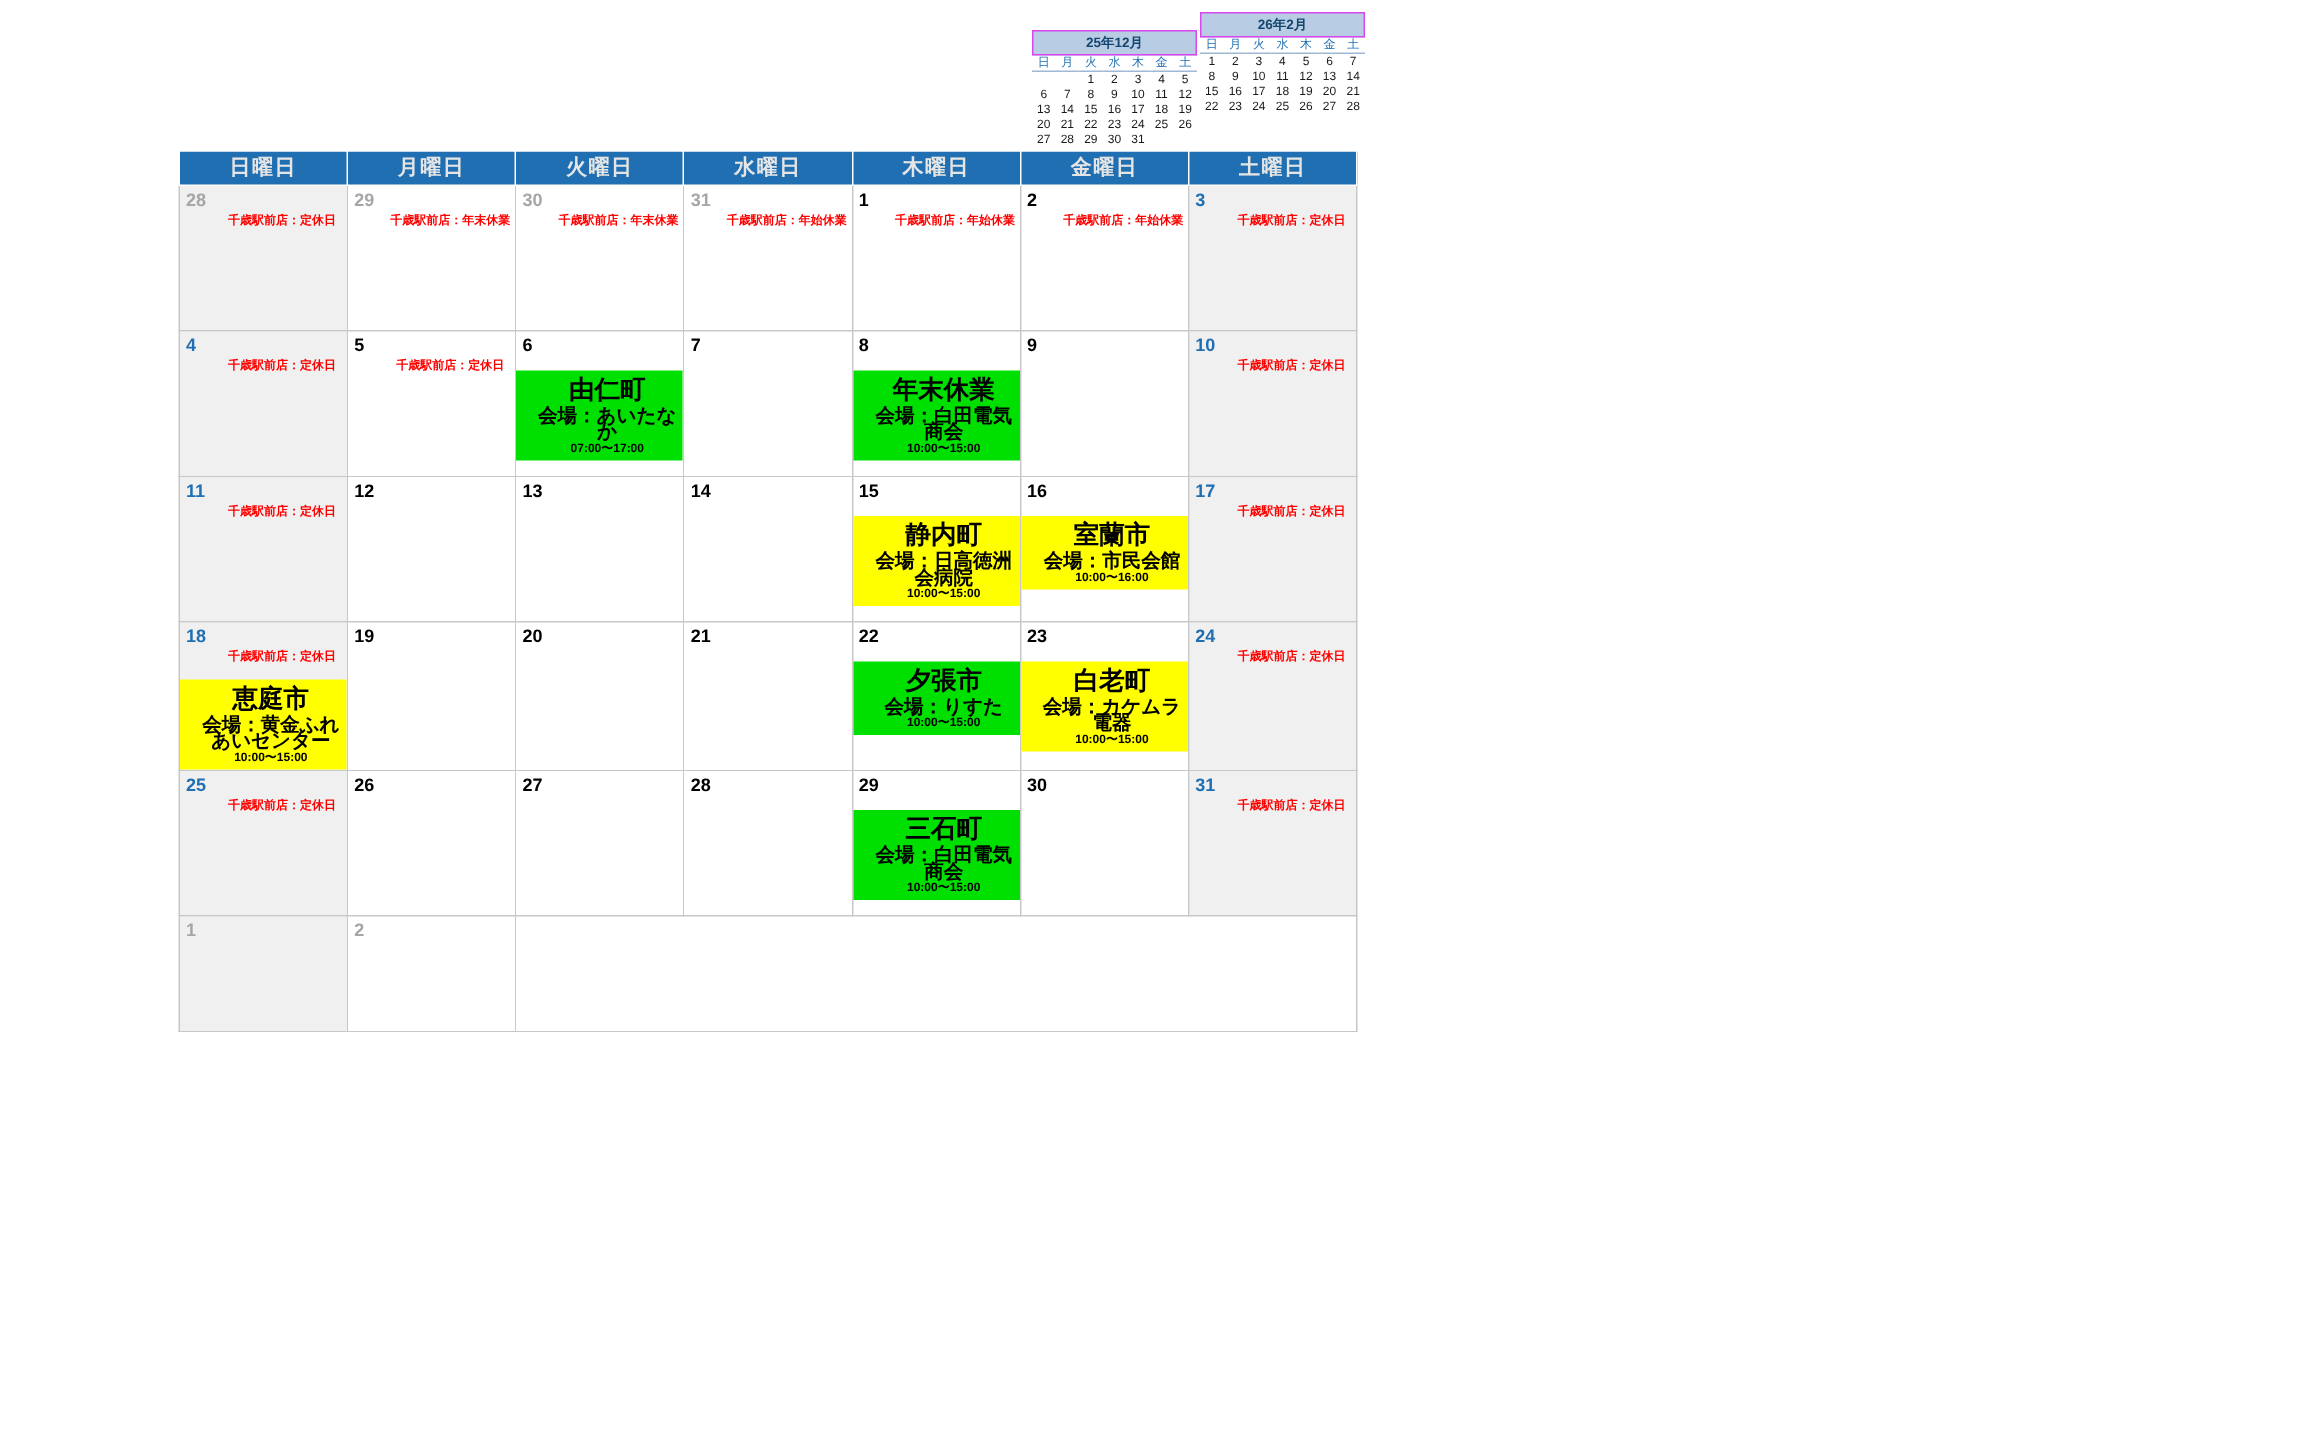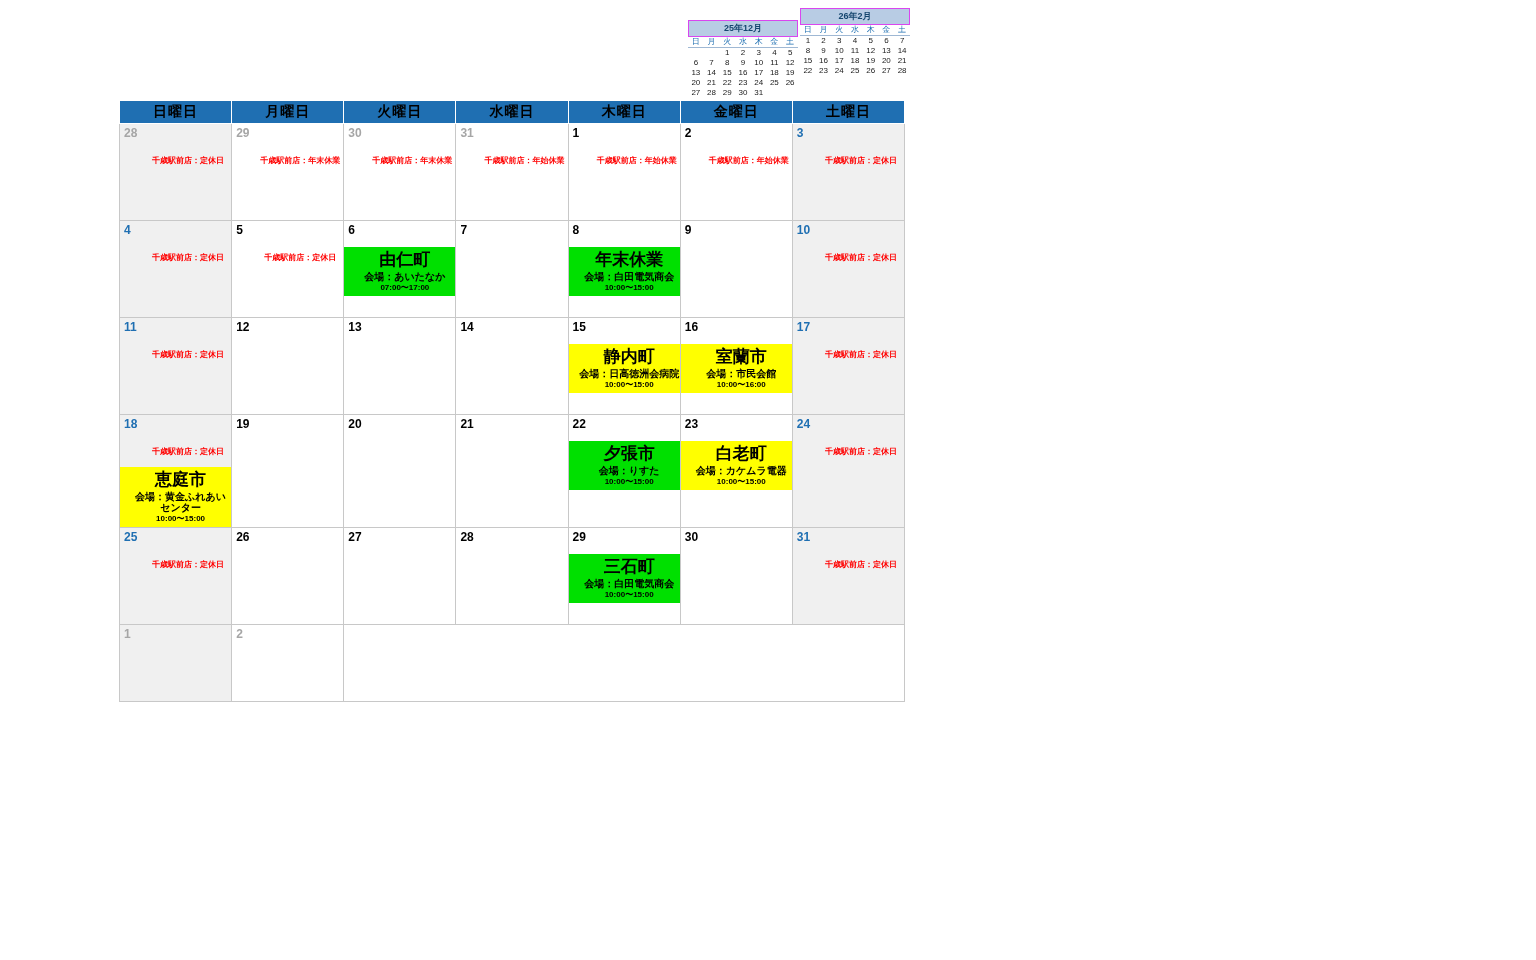--- a/index.html
+++ b/index.html
@@ -69,21 +69,21 @@
   #cal {
     position: absolute;
     left: 119px;
     top: 100px;
     width: 786px;
     border-collapse: collapse;
     table-layout: fixed;
   }
   #cal th.dow {
     background: #1F6FB2;
-    color: #000000;
+    color: #e5e5e5;
     font-size: 14px;
     font-weight: bold;
     height: 20px;
     border: 1px solid #ffffff;
     text-align: center;
     letter-spacing: 1px;
   }
   #cal td.day {
     border: 1px solid #c8c8c8;
     vertical-align: top;
@@ -105,39 +105,39 @@
   .daynum.sat  { color: #1F6FB2; }
   .daynum.cur  { color: #000000; }
   .daynum.out  { color: #a6a6a6; }
 
   .note {
     text-align: center;
     font-size: 8px;
     font-weight: bold;
     color: #FF0000;
     line-height: 11px;
-    margin-top: 15px;
+    margin-top: 1px;
     padding-left: 25px;
   }
 
   .event {
     margin: 10px 0 0 0;
     padding: 2px 0 3px 10px;
     text-align: center;
     color: #000000;
   }
   .event.green  { background: #00E000; }
   .event.yellow { background: #FFFF00; }
   .event .ev-name {
     font-size: 17px;
     font-weight: bold;
     line-height: 22px;
   }
   .event .ev-place {
-    font-size: 10px;
+    font-size: 13px;
     font-weight: bold;
     line-height: 11px;
   }
   .event .ev-time {
     font-size: 8px;
     font-weight: bold;
     line-height: 11px;
   }
   .event.shift { }
 </style>

